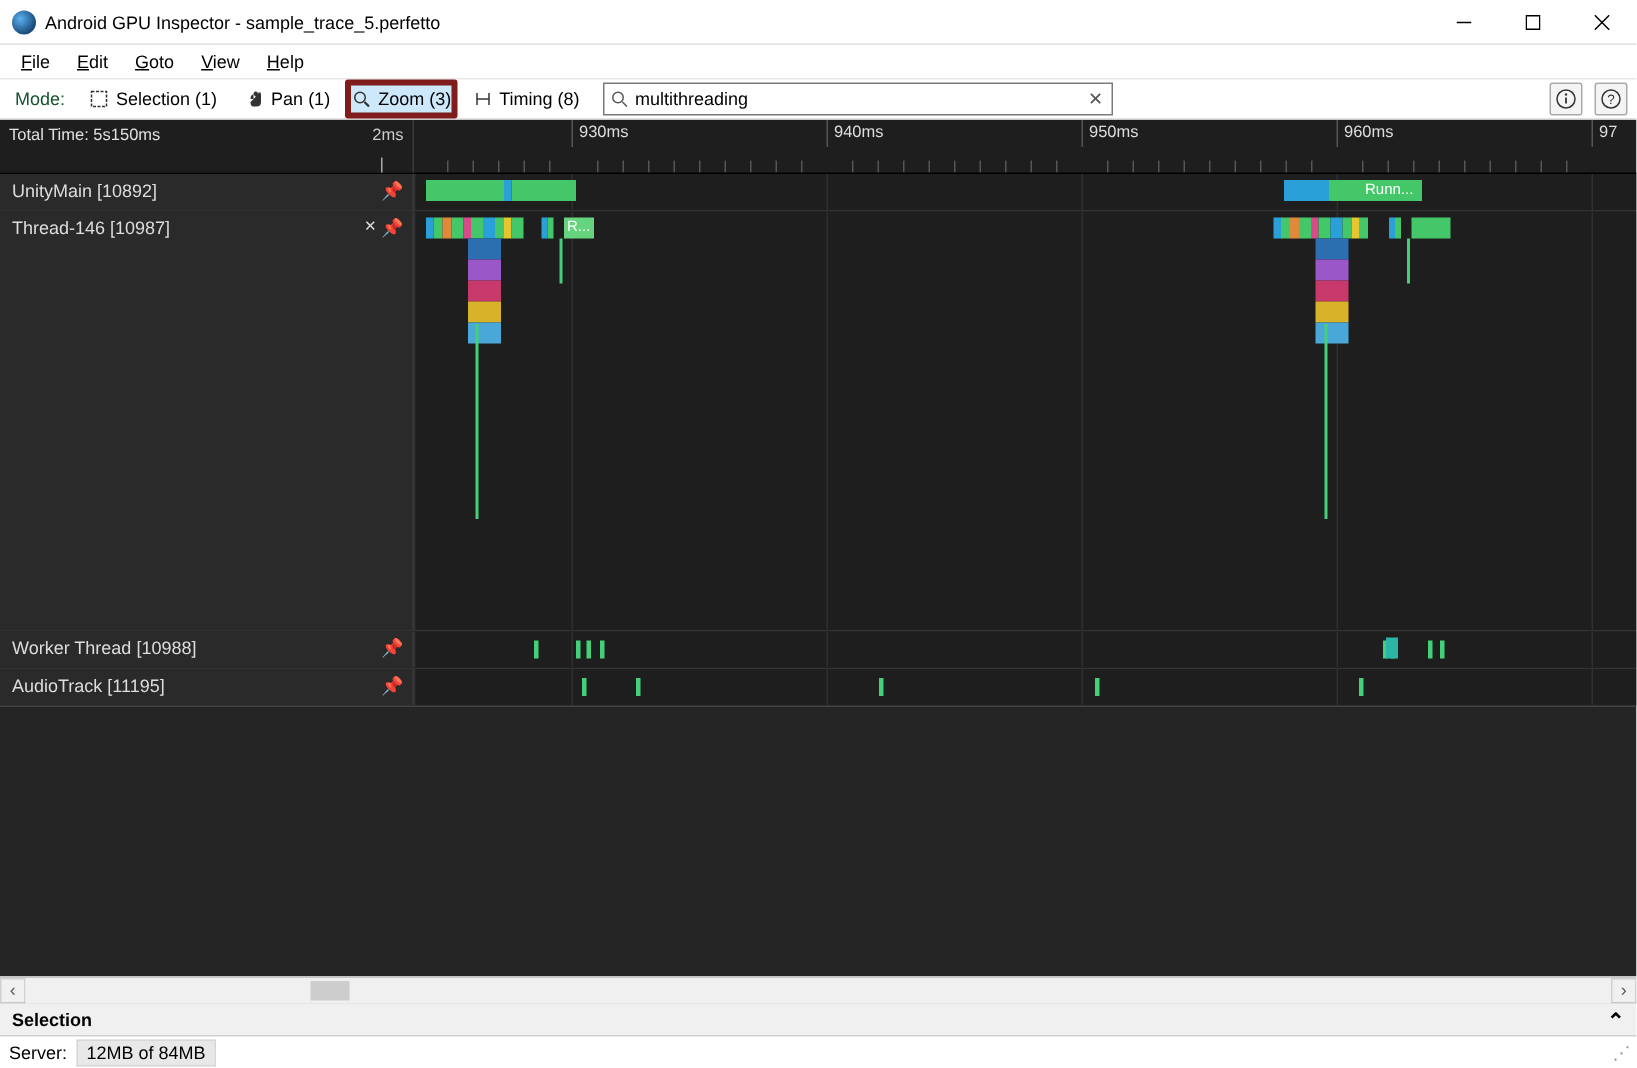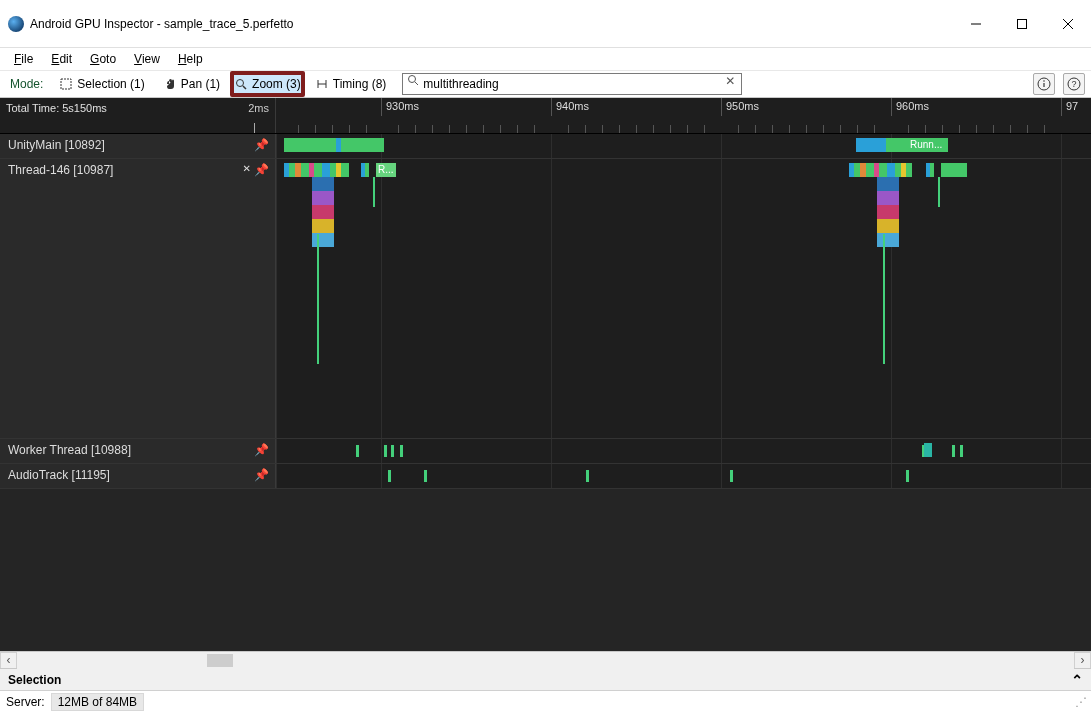--- a/index.html
+++ b/index.html
@@ -1,31 +1,31 @@
 <!DOCTYPE html>
 <html><head>
 <meta charset="utf-8">
 <style>
 * { box-sizing: border-box; margin: 0; padding: 0; }
 body { font-family: "Segoe UI", Arial, sans-serif; font-size: 12px; background: #fff; color: #000; width: 1091px; height: 712px; overflow: hidden; display: flex; flex-direction: column; }
-.titlebar { height: 48px; display: flex; align-items: center; background: #fff; border-bottom: 1px solid #e0e0e0; }
+.titlebar { height: 30px; display: flex; align-items: center; background: #fff; border-bottom: 1px solid #e0e0e0; }
 .titlebar .app-icon { width: 16px; height: 16px; margin: 0 6px 0 8px; border-radius: 50%; background: radial-gradient(circle at 35% 35%, #5bb0f0 0%, #1a4a7a 70%); }
 .titlebar .title-text { flex: 0 0 auto; font-size: 12px; color: #000; }
 .titlebar .spacer { flex: 1; }
 .winbtn { width: 46px; height: 30px; display: flex; align-items: center; justify-content: center; }
 .winbtn svg { width: 10px; height: 10px; }
 .menubar { height: 22px; display: flex; align-items: center; padding: 0 6px; background: #fff; gap: 2px; }
 .menubar .menu-item { padding: 2px 8px; font-size: 12px; }
 .menu-item .accel { text-decoration: underline; }
 .toolbar { height: 28px; display: flex; align-items: center; padding: 0 6px; background: #fff; border-top: 1px solid #e8e8e8; border-bottom: 1px solid #c8c8c8; gap: 4px; }
 .toolbar .mode-label { padding: 0 4px; color: #14532d; }
 .toolbar .mode-btn { display: flex; align-items: center; gap: 4px; padding: 3px 8px; border-radius: 2px; }
 .toolbar .mode-btn.active { background: #cde7fb; border: 4px solid #7f1d1d; padding: 2px 0; }
 .toolbar .mode-btn .ic { width: 14px; height: 14px; display: flex; align-items: center; justify-content: center; color: #333; }
-.searchwrap { flex: 0 0 auto; display: flex; border: 1px solid #7a7a7a; height: 22px; width: 340px; margin-left: 4px; background: #fff; }
+.searchwrap { flex: 0 0 auto; display: flex; align-items: center; border: 1px solid #7a7a7a; height: 22px; width: 340px; margin-left: 4px; background: #fff; }
 .searchwrap .ic { width: 20px; color: #555; display: flex; justify-content: center; }
 .searchwrap input { border: none; outline: none; flex: 1; font-size: 12px; height: 100%; }
 .searchwrap .clear { width: 22px; text-align: center; color: #555; cursor: default; }
 .toolbar .grow { flex: 1; }
 .toolbar .circ-btn { width: 22px; height: 22px; border: 1px solid #aaa; border-radius: 2px; display: flex; align-items: center; justify-content: center; margin-left: 4px; background: #f4f4f4; }
 .timeline-head { height: 36px; background: #1e1e1e; color: #ccc; display: flex; border-bottom: 1px solid #000; position: relative; }
 .timeline-head .left-info { width: 276px; flex: 0 0 276px; display: flex; align-items: flex-start; padding: 4px 6px; font-size: 11px; color: #e0e0e0; background: #1e1e1e; border-right: 1px solid #3a3a3a; position: relative; }
 .timeline-head .left-info .startlabel { position: absolute; right: 6px; top: 4px; color: #ccc; font-size: 11px; }
 .timeline-head .left-info .tick-line { position: absolute; right: 20px; bottom: 0; width: 1px; height: 10px; background: #aaa; }
 .ruler { position: relative; flex: 1; overflow: hidden; }

